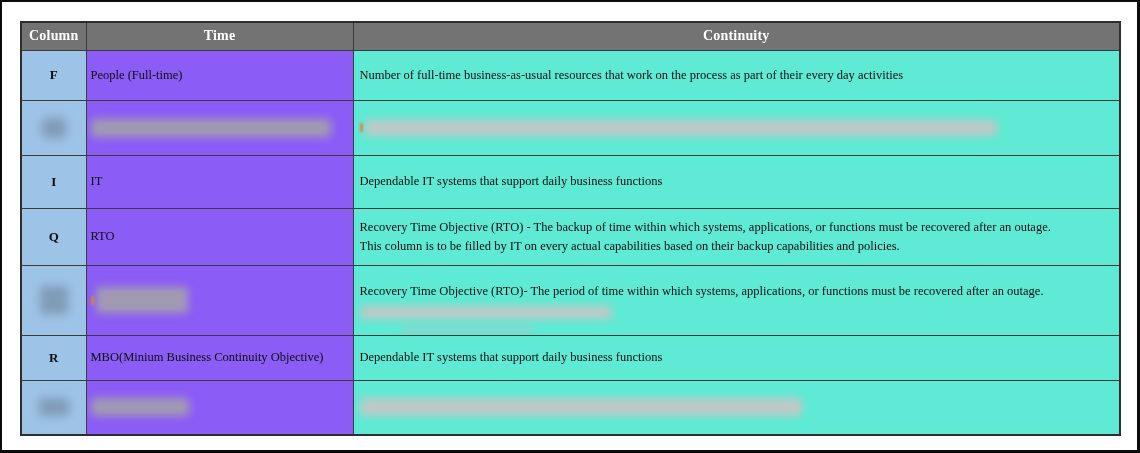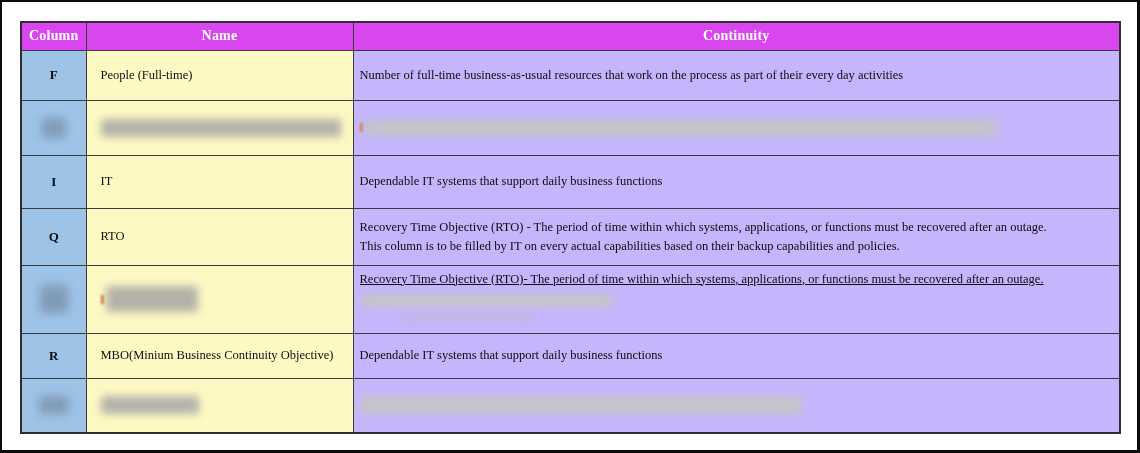--- a/index.html
+++ b/index.html
@@ -24,52 +24,52 @@
     table-layout: fixed;
     border-collapse: collapse;
     border: 2px solid #2e2e2e;
   }
   .doc-table th, .doc-table td {
     border: 1px solid #3a3a3a;
     box-sizing: border-box;
     overflow: hidden;
   }
   .doc-table th {
-    background: #d946ef;
+    background: #737373;
     color: #ffffff;
     font-size: 14px;
     font-weight: bold;
     text-align: center;
     height: 26px;
     padding: 2px 4px;
     letter-spacing: 0.2px;
   }
   td.col-letter {
     background: #9dc3e6;
     text-align: center;
     vertical-align: middle;
     font-weight: bold;
     font-size: 13px;
     color: #0d0d0d;
   }
   td.col-name {
-    background: #fef9c3;
+    background: #8b5cf6;
     vertical-align: middle;
     font-size: 12.5px;
-    padding: 2px 14px;
+    padding: 2px 4px;
     color: #0d0d0d;
   }
   td.col-def {
-    background: #c4b5fd;
+    background: #5eead4;
     vertical-align: middle;
     font-size: 12.5px;
     padding: 2px 6px;
     color: #0d0d0d;
   }
-  td.v-top { vertical-align: top; padding-top: 4px; text-decoration: underline; }
+  td.v-top { vertical-align: top; padding-top: 16px; }
   .def-line {
     white-space: nowrap;
     overflow: hidden;
     line-height: 19px;
   }
   
   .smudge {
     background: #5f6b7d;
     opacity: 0.45;
     filter: blur(5px);
@@ -99,21 +99,21 @@
 <div class="canvas">
   <table class="doc-table">
     <colgroup>
       <col style="width:65px">
       <col style="width:267px">
       <col style="width:767px">
     </colgroup>
     <thead>
       <tr style="height:28px">
         <th>Column</th>
-        <th>Name</th>
+        <th>Time</th>
         <th>Continuity</th>
       </tr>
     </thead>
     <tbody>
 
       <tr style="height:50px">
         <td class="col-letter">F</td>
         <td class="col-name">People (Full-time)</td>
         <td class="col-def">
           <div class="def-line">Number of full-time business-as-usual resources that work on the process as part of their every day activities</div>
@@ -140,21 +140,21 @@
         <td class="col-name">IT</td>
         <td class="col-def">
           <div class="def-line">Dependable IT systems that support daily business functions</div>
         </td>
       </tr>
 
       <tr style="height:57px">
         <td class="col-letter">Q</td>
         <td class="col-name">RTO</td>
         <td class="col-def">
-          <div class="def-line">Recovery Time Objective (RTO) - The period of time within which systems, applications, or functions must be recovered after an outage.</div>
+          <div class="def-line">Recovery Time Objective (RTO) - The backup of time within which systems, applications, or functions must be recovered after an outage.</div>
           <div class="def-line">This column is to be filled by IT on every actual capabilities based on their backup capabilities and policies.</div>
         </td>
       </tr>
 
       <tr style="height:68px">
         <td class="col-letter">
           <div class="smudge" style="width:28px;height:28px"></div>
         </td>
         <td class="col-name">
           <div class="redact-row">

